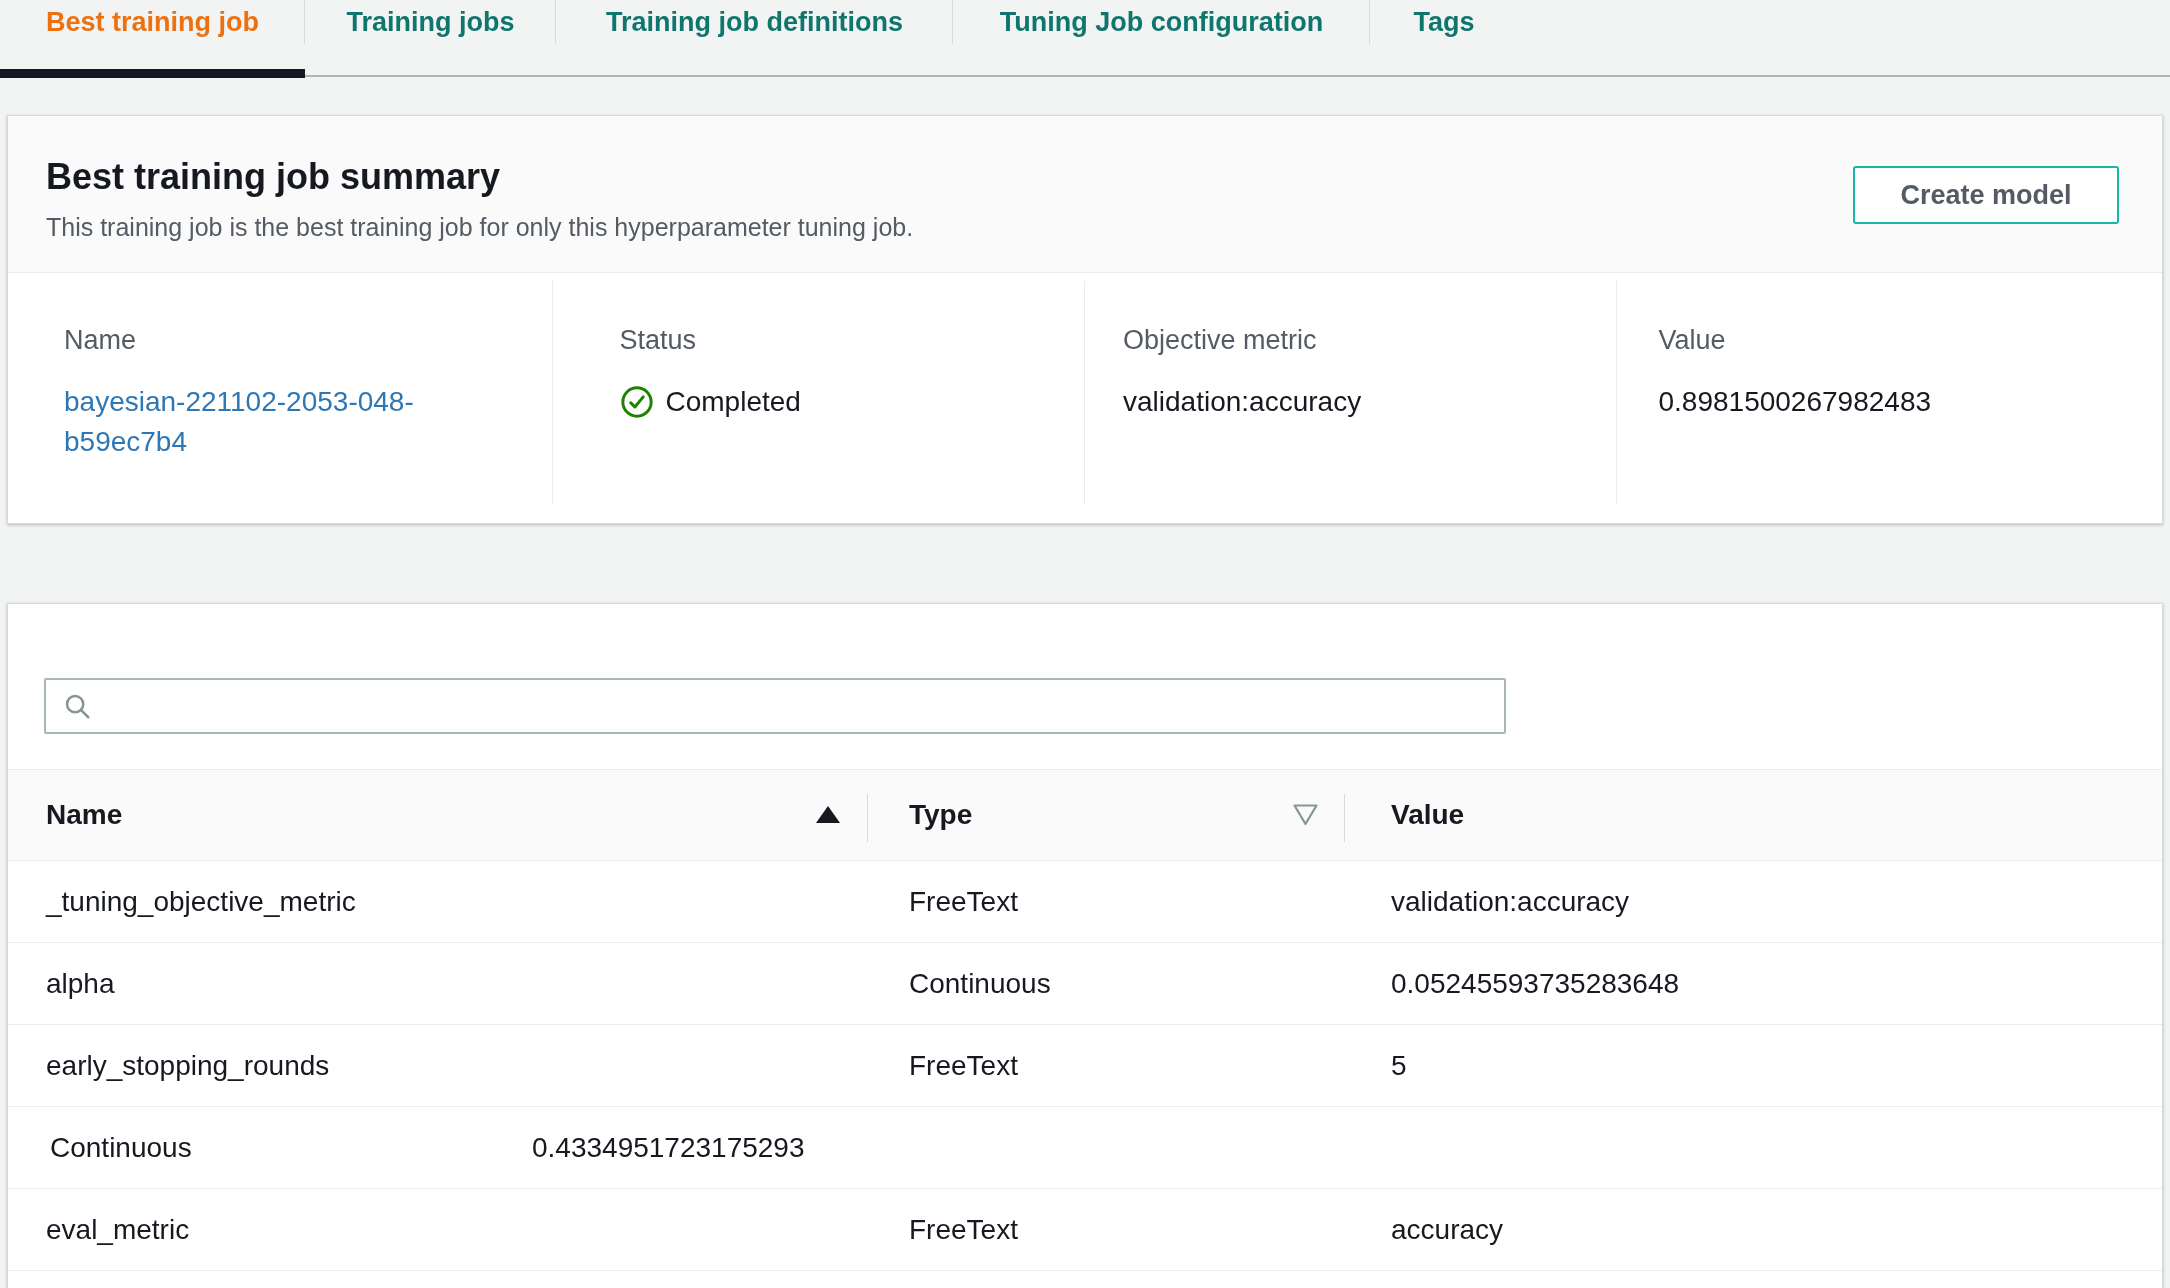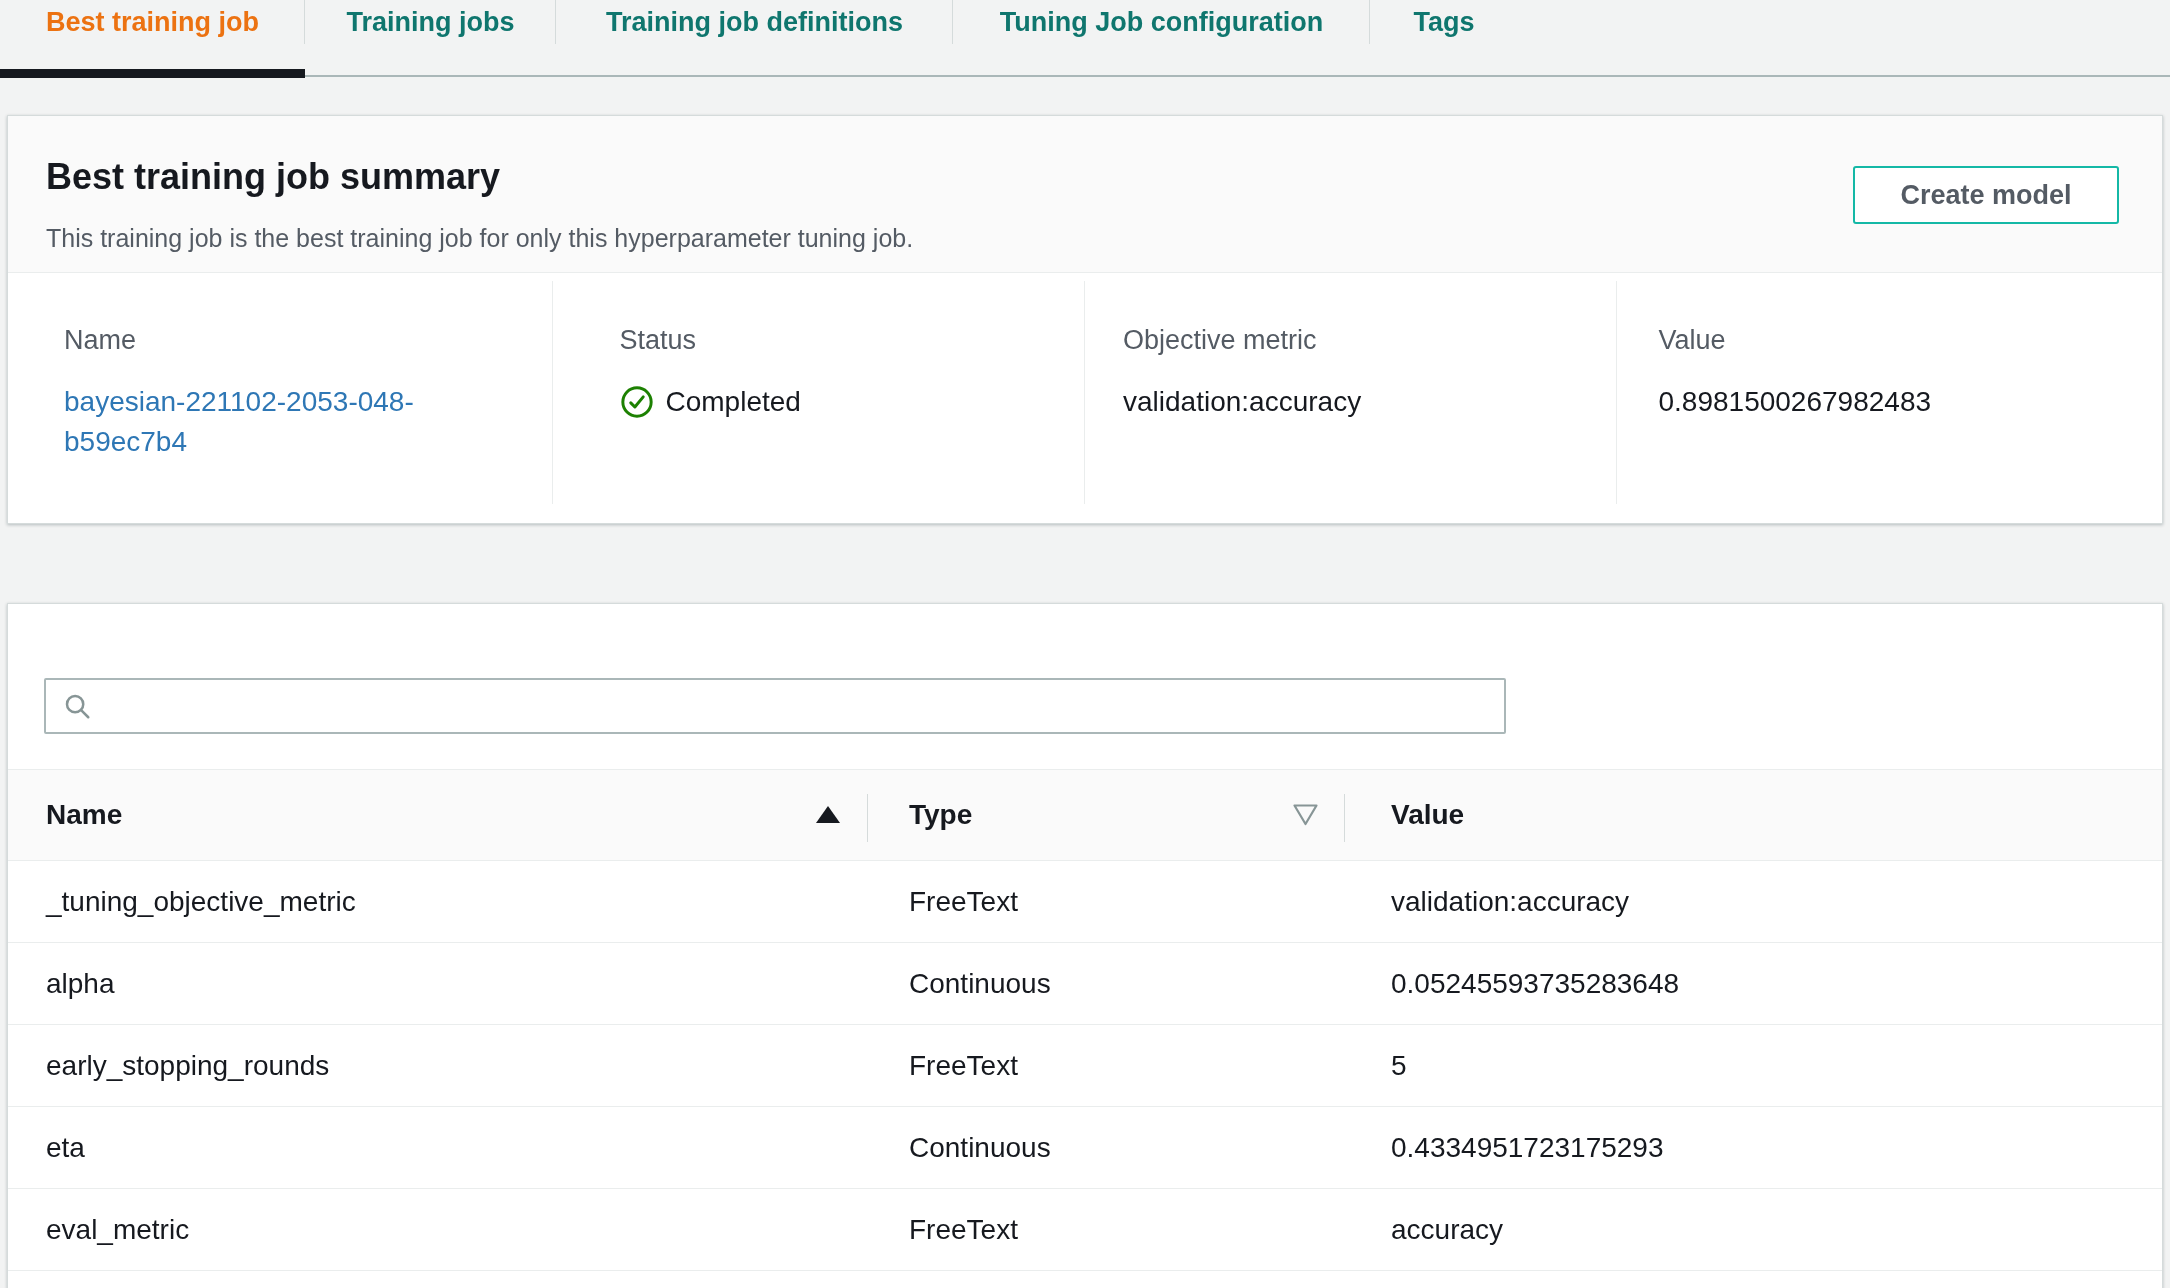--- a/index.html
+++ b/index.html
@@ -37,21 +37,21 @@
   }
   .summary-card { top:115px; height:409px; }
   .hyper-card { top:603px; height:700px; }
 
   
   .card-header {
     position:relative; height:157px; background:#fafafa;
     border-bottom:1px solid #eaeded; padding:40px 0 0 38px;
   }
   .card-title { margin:0; font-size:36px; font-weight:700; color:#16191f; line-height:1.15; }
-  .card-subtitle { margin:25px 0 0 0; font-size:25px; color:#545b64; line-height:1.3; }
+  .card-subtitle { margin:14px 0 0 0; font-size:25px; color:#545b64; line-height:1.3; }
   .btn-secondary {
     position:absolute; top:50px; right:43px; width:266px; height:58px;
     background:#ffffff; border:2px solid #14b8a6; border-radius:3px;
     color:#545b64; font-weight:700; font-size:27px;
     font-family:"Liberation Sans", sans-serif; cursor:pointer;
   }
 
   
   .fields { position:relative; height:251px; display:flex; }
   .field { position:relative; padding-top:52px; }
@@ -201,21 +201,20 @@
     <div class="cell col-name">alpha</div>
     <div class="cell col-type">Continuous</div>
     <div class="cell col-value">0.05245593735283648</div>
   </div>
       <div class="trow">
     <div class="cell col-name">early_stopping_rounds</div>
     <div class="cell col-type">FreeText</div>
     <div class="cell col-value">5</div>
   </div>
       <div class="trow">
-    <div class="cell col-name">eta</div>
     <div class="cell col-type">Continuous</div>
     <div class="cell col-value">0.4334951723175293</div>
   </div>
       <div class="trow">
     <div class="cell col-name">eval_metric</div>
     <div class="cell col-type">FreeText</div>
     <div class="cell col-value">accuracy</div>
   </div>
     </div>
 </section>

